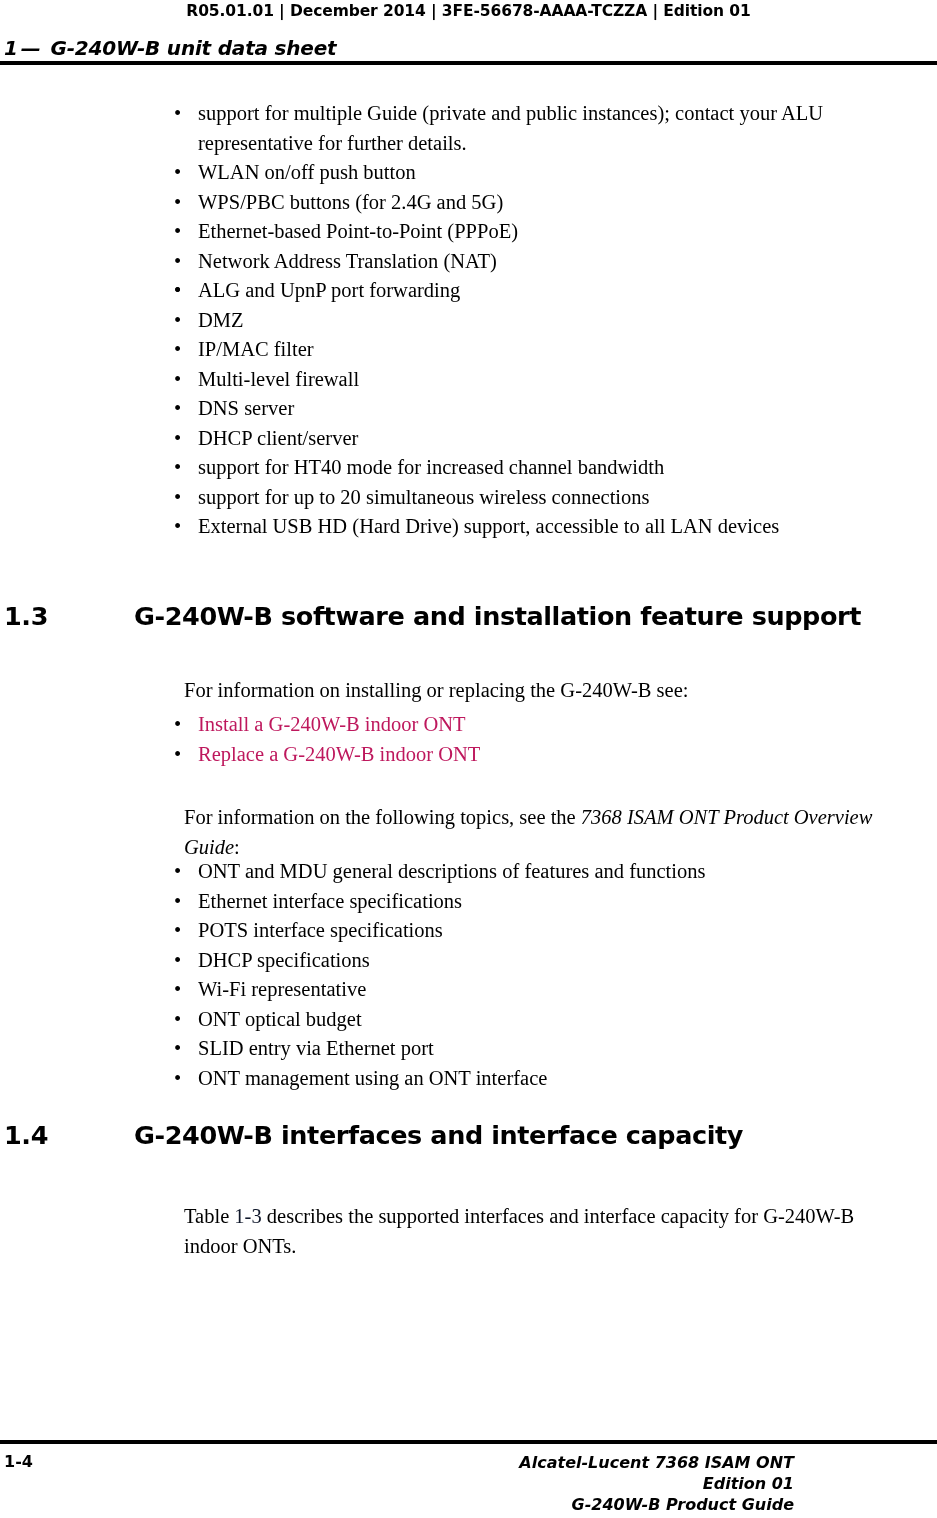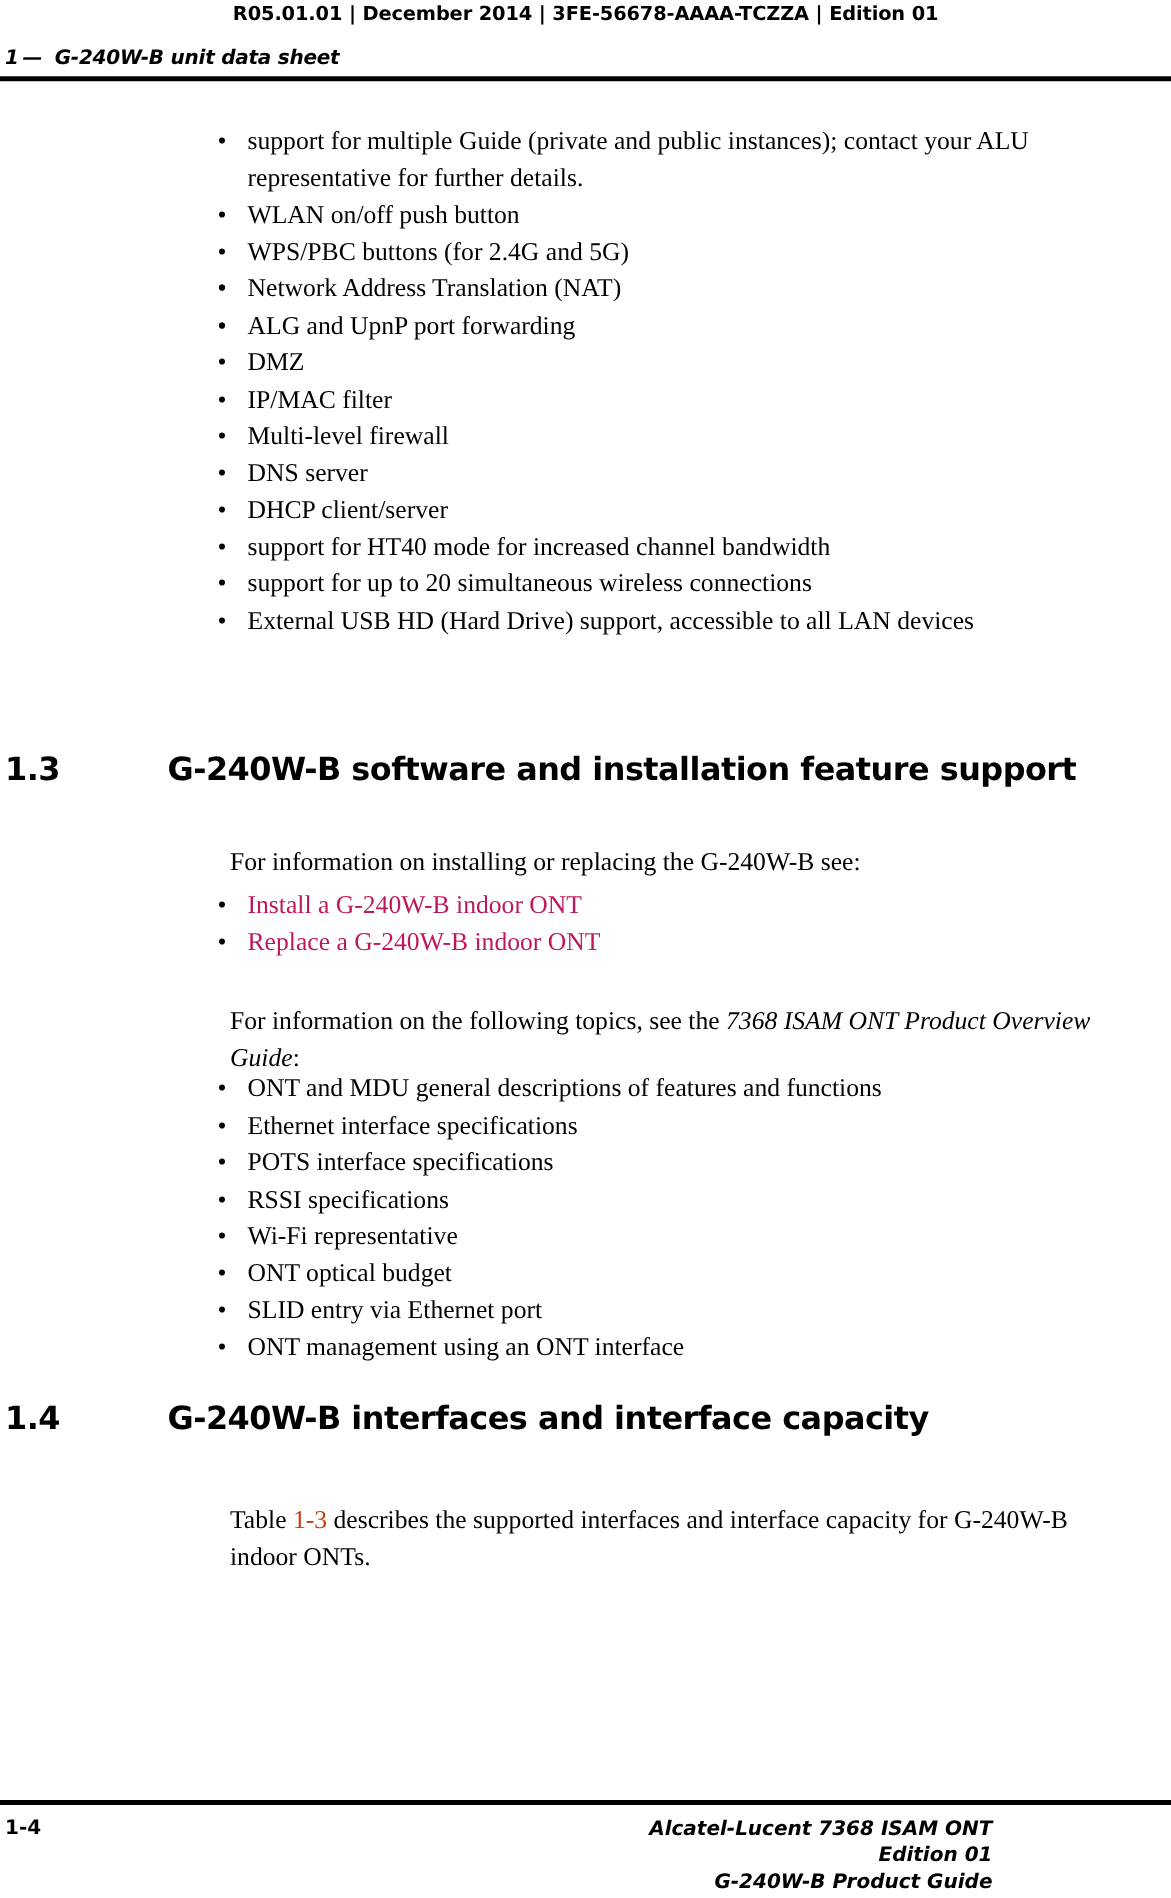--- a/index.html
+++ b/index.html
@@ -37,21 +37,21 @@
     color: #000;
   }
 
   .chapter-line {
     position: absolute;
     top: 36px;
     left: 4px;
     font-family: "DejaVu Sans", "Liberation Sans", sans-serif;
     font-style: italic;
     font-weight: bold;
-    font-size: 16px;
+    font-size: 20px;
     letter-spacing: -0.2px;
     white-space: nowrap;
   }
   .chapter-line .ch-num { margin-right: 3px; }
   .chapter-line .ch-dash { margin: 0 10px 0 0; }
 
   .rule-top {
     position: absolute;
     top: 61px;
     left: 0;
@@ -91,21 +91,21 @@
   p.para {
     position: absolute;
     left: 172px;
     width: 726px;
     margin: 12px;
     font-size: 20.5px;
     line-height: 29.5px;
     color: #000;
   }
   .ital { font-style: italic; }
-  .lnk { color: #c2410c; font-family: Liberation Serif, serif; }
+  .lnk { color: #0f172a; font-family: Liberation Serif, serif; }
 
   
   .section-head {
     position: absolute;
     left: 0;
     width: 937px;
     font-family: "DejaVu Sans", "Liberation Sans", sans-serif;
     font-weight: bold;
     font-size: 25.5px;
     letter-spacing: -0.4px;
@@ -163,21 +163,21 @@
   <div class="chapter-line">
     <span class="ch-num">1</span><span class="ch-dash">—</span><span>G-240W-B unit data sheet</span>
   </div>
 
   <div class="rule-top"></div>
 
   <ul class="bullets" id="feature-bullets" style="top:99px;">
       <li><span class="bullet-dot">•</span><span class="li-text">support for multiple Guide (private and public instances); contact your ALU representative for further details.</span></li>
       <li><span class="bullet-dot">•</span><span class="li-text">WLAN on/off push button</span></li>
       <li><span class="bullet-dot">•</span><span class="li-text">WPS/PBC buttons (for 2.4G and 5G)</span></li>
-      <li><span class="bullet-dot">•</span></li>
+      <li><span class="bullet-dot">•</span><span class="li-text">Ethernet-based Point-to-Point (PPPoE)</span></li>
       <li><span class="bullet-dot">•</span><span class="li-text">Network Address Translation (NAT)</span></li>
       <li><span class="bullet-dot">•</span></li>
       <li><span class="bullet-dot">•</span><span class="li-text">ALG and UpnP port forwarding</span></li>
       <li><span class="bullet-dot">•</span><span class="li-text">DMZ</span></li>
       <li><span class="bullet-dot">•</span><span class="li-text">IP/MAC filter</span></li>
       <li><span class="bullet-dot">•</span><span class="li-text">Multi-level firewall</span></li>
       <li><span class="bullet-dot">•</span><span class="li-text">DNS server</span></li>
       <li><span class="bullet-dot">•</span><span class="li-text">DHCP client/server</span></li>
       <li><span class="bullet-dot">•</span><span class="li-text">support for HT40 mode for increased channel bandwidth</span></li>
       <li><span class="bullet-dot">•</span><span class="li-text">support for up to 20 simultaneous wireless connections</span></li>
@@ -195,21 +195,21 @@
       <li class="link-item"><span class="bullet-dot">•</span><span class="li-text">Install a G-240W-B indoor ONT</span></li>
       <li class="link-item"><span class="bullet-dot">•</span><span class="li-text">Replace a G-240W-B indoor ONT</span></li>
     </ul>
 
   <p class="para" style="top:791px;"><span>For information on the following topics, see the </span><span class="ital">7368 ISAM ONT Product Overview Guide</span><span>:</span></p>
 
   <ul class="bullets" id="topic-bullets" style="top:857px;">
       <li><span class="bullet-dot">•</span><span class="li-text">ONT and MDU general descriptions of features and functions</span></li>
       <li><span class="bullet-dot">•</span><span class="li-text">Ethernet interface specifications</span></li>
       <li><span class="bullet-dot">•</span><span class="li-text">POTS interface specifications</span></li>
-      <li><span class="bullet-dot">•</span><span class="li-text">RSSI specifications</span></li>
+      <li><span class="bullet-dot">•</span><span class="li-text">DHCP specifications</span></li>
       <li><span class="bullet-dot">•</span><span class="li-text">Wi-Fi representative</span></li>
       <li><span class="bullet-dot">•</span><span class="li-text">ONT optical budget</span></li>
       <li><span class="bullet-dot">•</span><span class="li-text">SLID entry via Ethernet port</span></li>
       <li><span class="bullet-dot">•</span><span class="li-text">ONT management using an ONT interface</span></li>
     </ul>
 
   <div class="section-head" style="top:1120px;">
     <span class="sec-num">1.4</span>
     <span class="sec-title">G-240W-B interfaces and interface capacity</span>
   </div>

